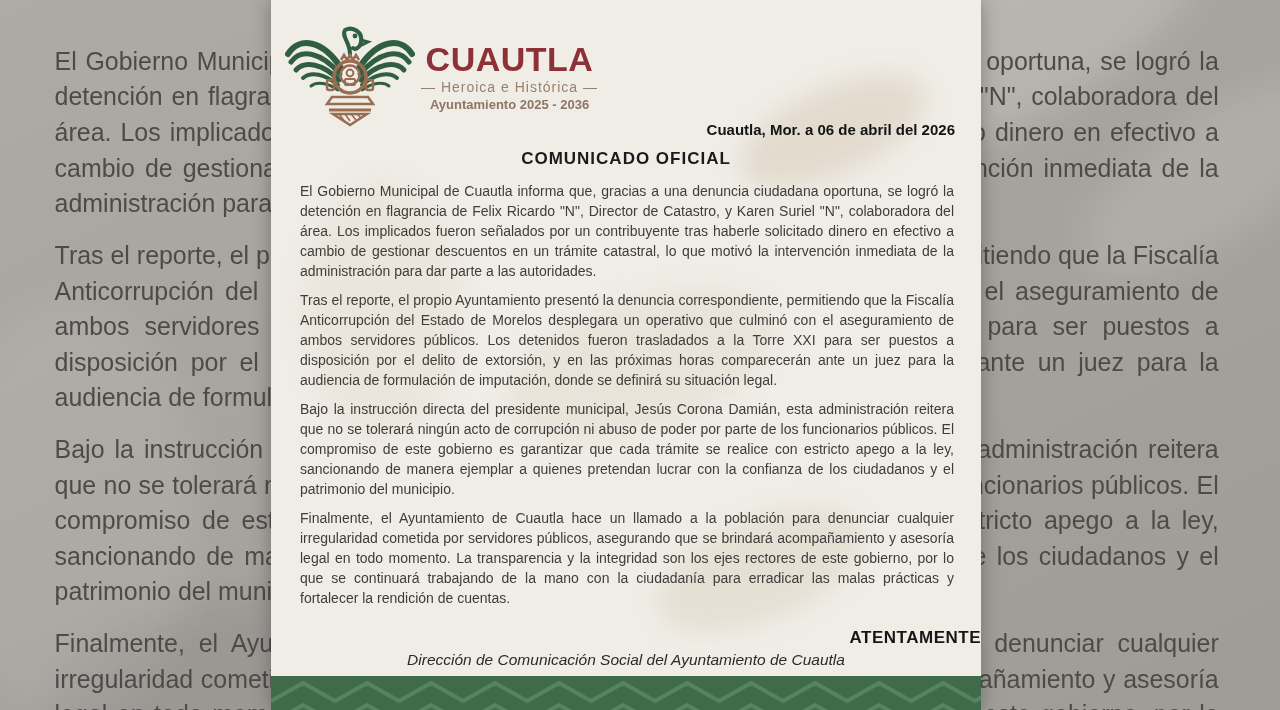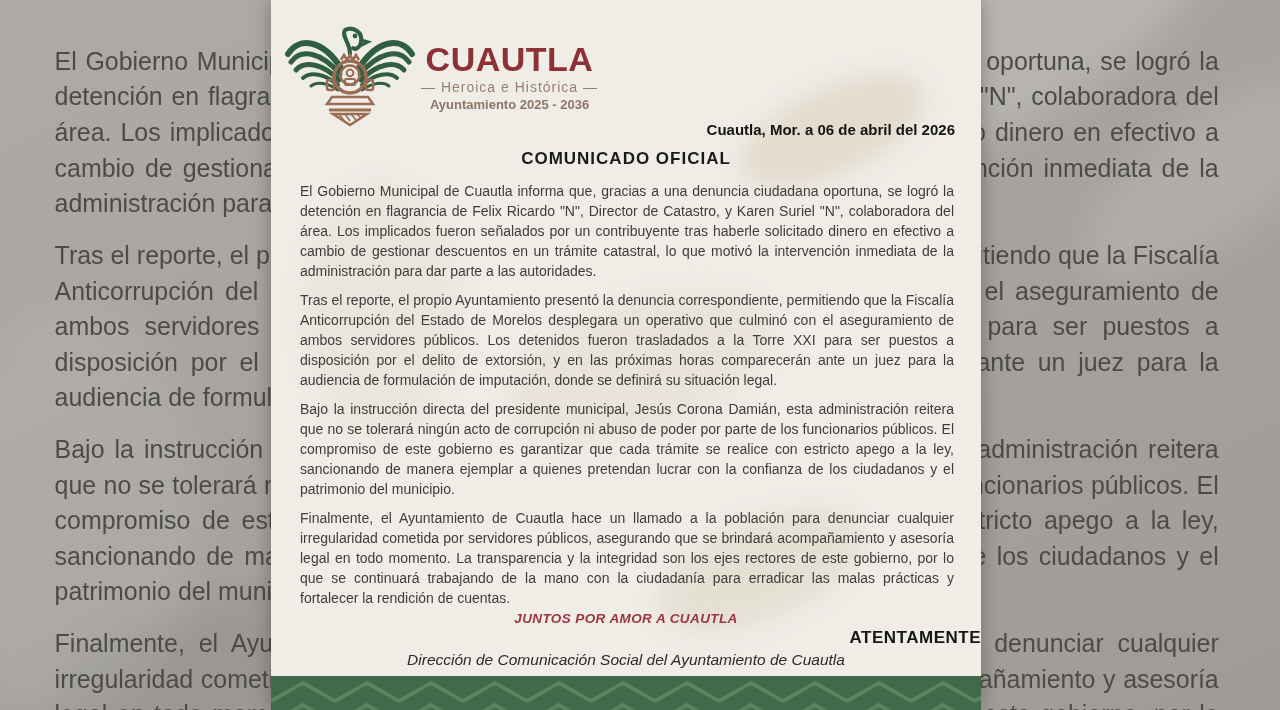--- a/index.html
+++ b/index.html
@@ -147,21 +147,20 @@
   <div class="date-line" data-name="date-line">Cuautla, Mor. a 06 de abril del 2026</div>
   <div class="doc-title" data-name="document-title">COMUNICADO OFICIAL</div>
 
   <div class="doc-body" data-name="document-body">
     <p data-name="letter-paragraph">El Gobierno Municipal de Cuautla informa que, gracias a una denuncia ciudadana oportuna, se logró la detención en flagrancia de Felix Ricardo "N", Director de Catastro, y Karen Suriel "N", colaboradora del área. Los implicados fueron señalados por un contribuyente tras haberle solicitado dinero en efectivo a cambio de gestionar descuentos en un trámite catastral, lo que motivó la intervención inmediata de la administración para dar parte a las autoridades.</p>
     <p data-name="letter-paragraph">Tras el reporte, el propio Ayuntamiento presentó la denuncia correspondiente, permitiendo que la Fiscalía Anticorrupción del Estado de Morelos desplegara un operativo que culminó con el aseguramiento de ambos servidores públicos. Los detenidos fueron trasladados a la Torre XXI para ser puestos a disposición por el delito de extorsión, y en las próximas horas comparecerán ante un juez para la audiencia de formulación de imputación, donde se definirá su situación legal.</p>
     <p data-name="letter-paragraph">Bajo la instrucción directa del presidente municipal, Jesús Corona Damián, esta administración reitera que no se tolerará ningún acto de corrupción ni abuso de poder por parte de los funcionarios públicos. El compromiso de este gobierno es garantizar que cada trámite se realice con estricto apego a la ley, sancionando de manera ejemplar a quienes pretendan lucrar con la confianza de los ciudadanos y el patrimonio del municipio.</p>
     <p data-name="letter-paragraph">Finalmente, el Ayuntamiento de Cuautla hace un llamado a la población para denunciar cualquier irregularidad cometida por servidores públicos, asegurando que se brindará acompañamiento y asesoría legal en todo momento. La transparencia y la integridad son los ejes rectores de este gobierno, por lo que se continuará trabajando de la mano con la ciudadanía para erradicar las malas prácticas y fortalecer la rendición de cuentas.</p>
   </div>
 
-  <div class="slogan-line" data-name="slogan-line">JUNTOS POR AMOR A CUAUTLA</div>
   <div class="closing-line" data-name="closing-line">ATENTAMENTE</div>
   <div class="signature-line" data-name="signature-line">Dirección de Comunicación Social del Ayuntamiento de Cuautla</div>
 
   <div class="band" data-name="footer-band">
     <svg data-name="zigzag-pattern" width="710" height="34" viewBox="0 0 710 34" aria-hidden="true">
       <g stroke="#5d8a66" stroke-width="4" fill="none" opacity="0.8">
         <path d="M0 25 L32 7 L64 25 L96 7 L128 25 L160 7 L192 25 L224 7 L256 25 L288 7 L320 25 L352 7 L384 25 L416 7 L448 25 L480 7 L512 25 L544 7 L576 25 L608 7 L640 25 L672 7 L704 25 L736 7"></path>
         <path d="M0 47 L32 29 L64 47 L96 29 L128 47 L160 29 L192 47 L224 29 L256 47 L288 29 L320 47 L352 29 L384 47 L416 29 L448 47 L480 29 L512 47 L544 29 L576 47 L608 29 L640 47 L672 29 L704 47 L736 29"></path>
       </g>
     </svg>

